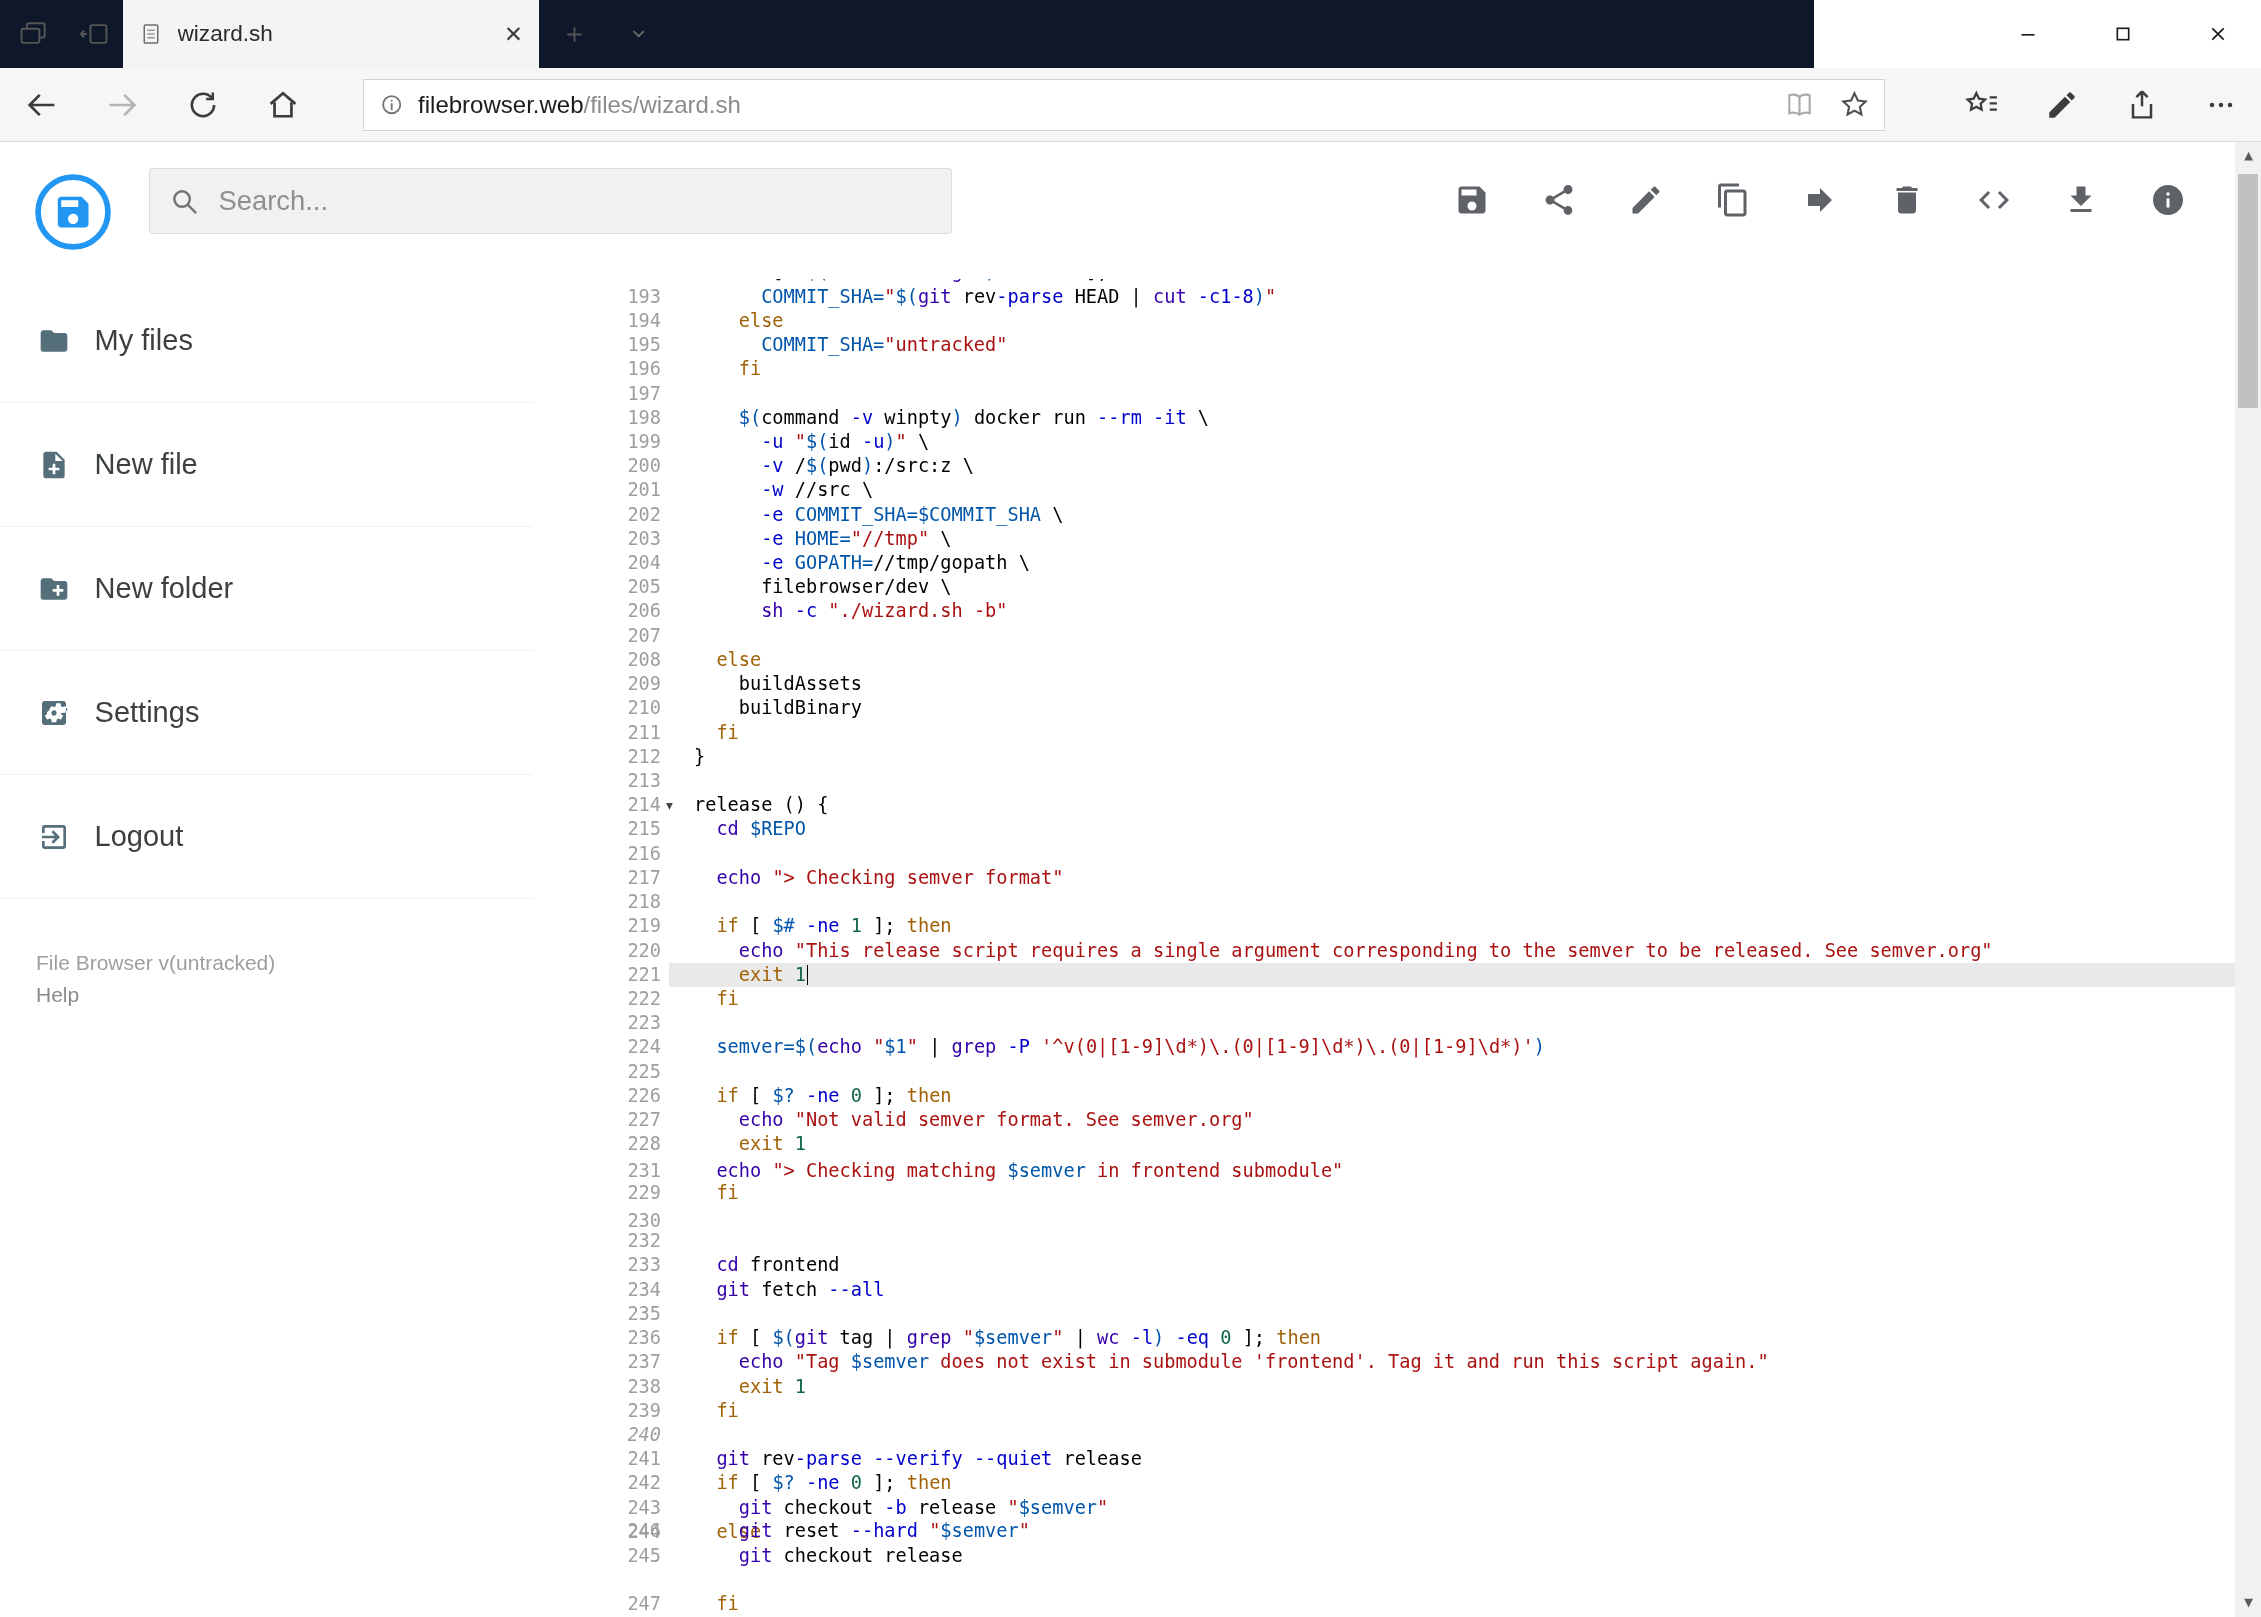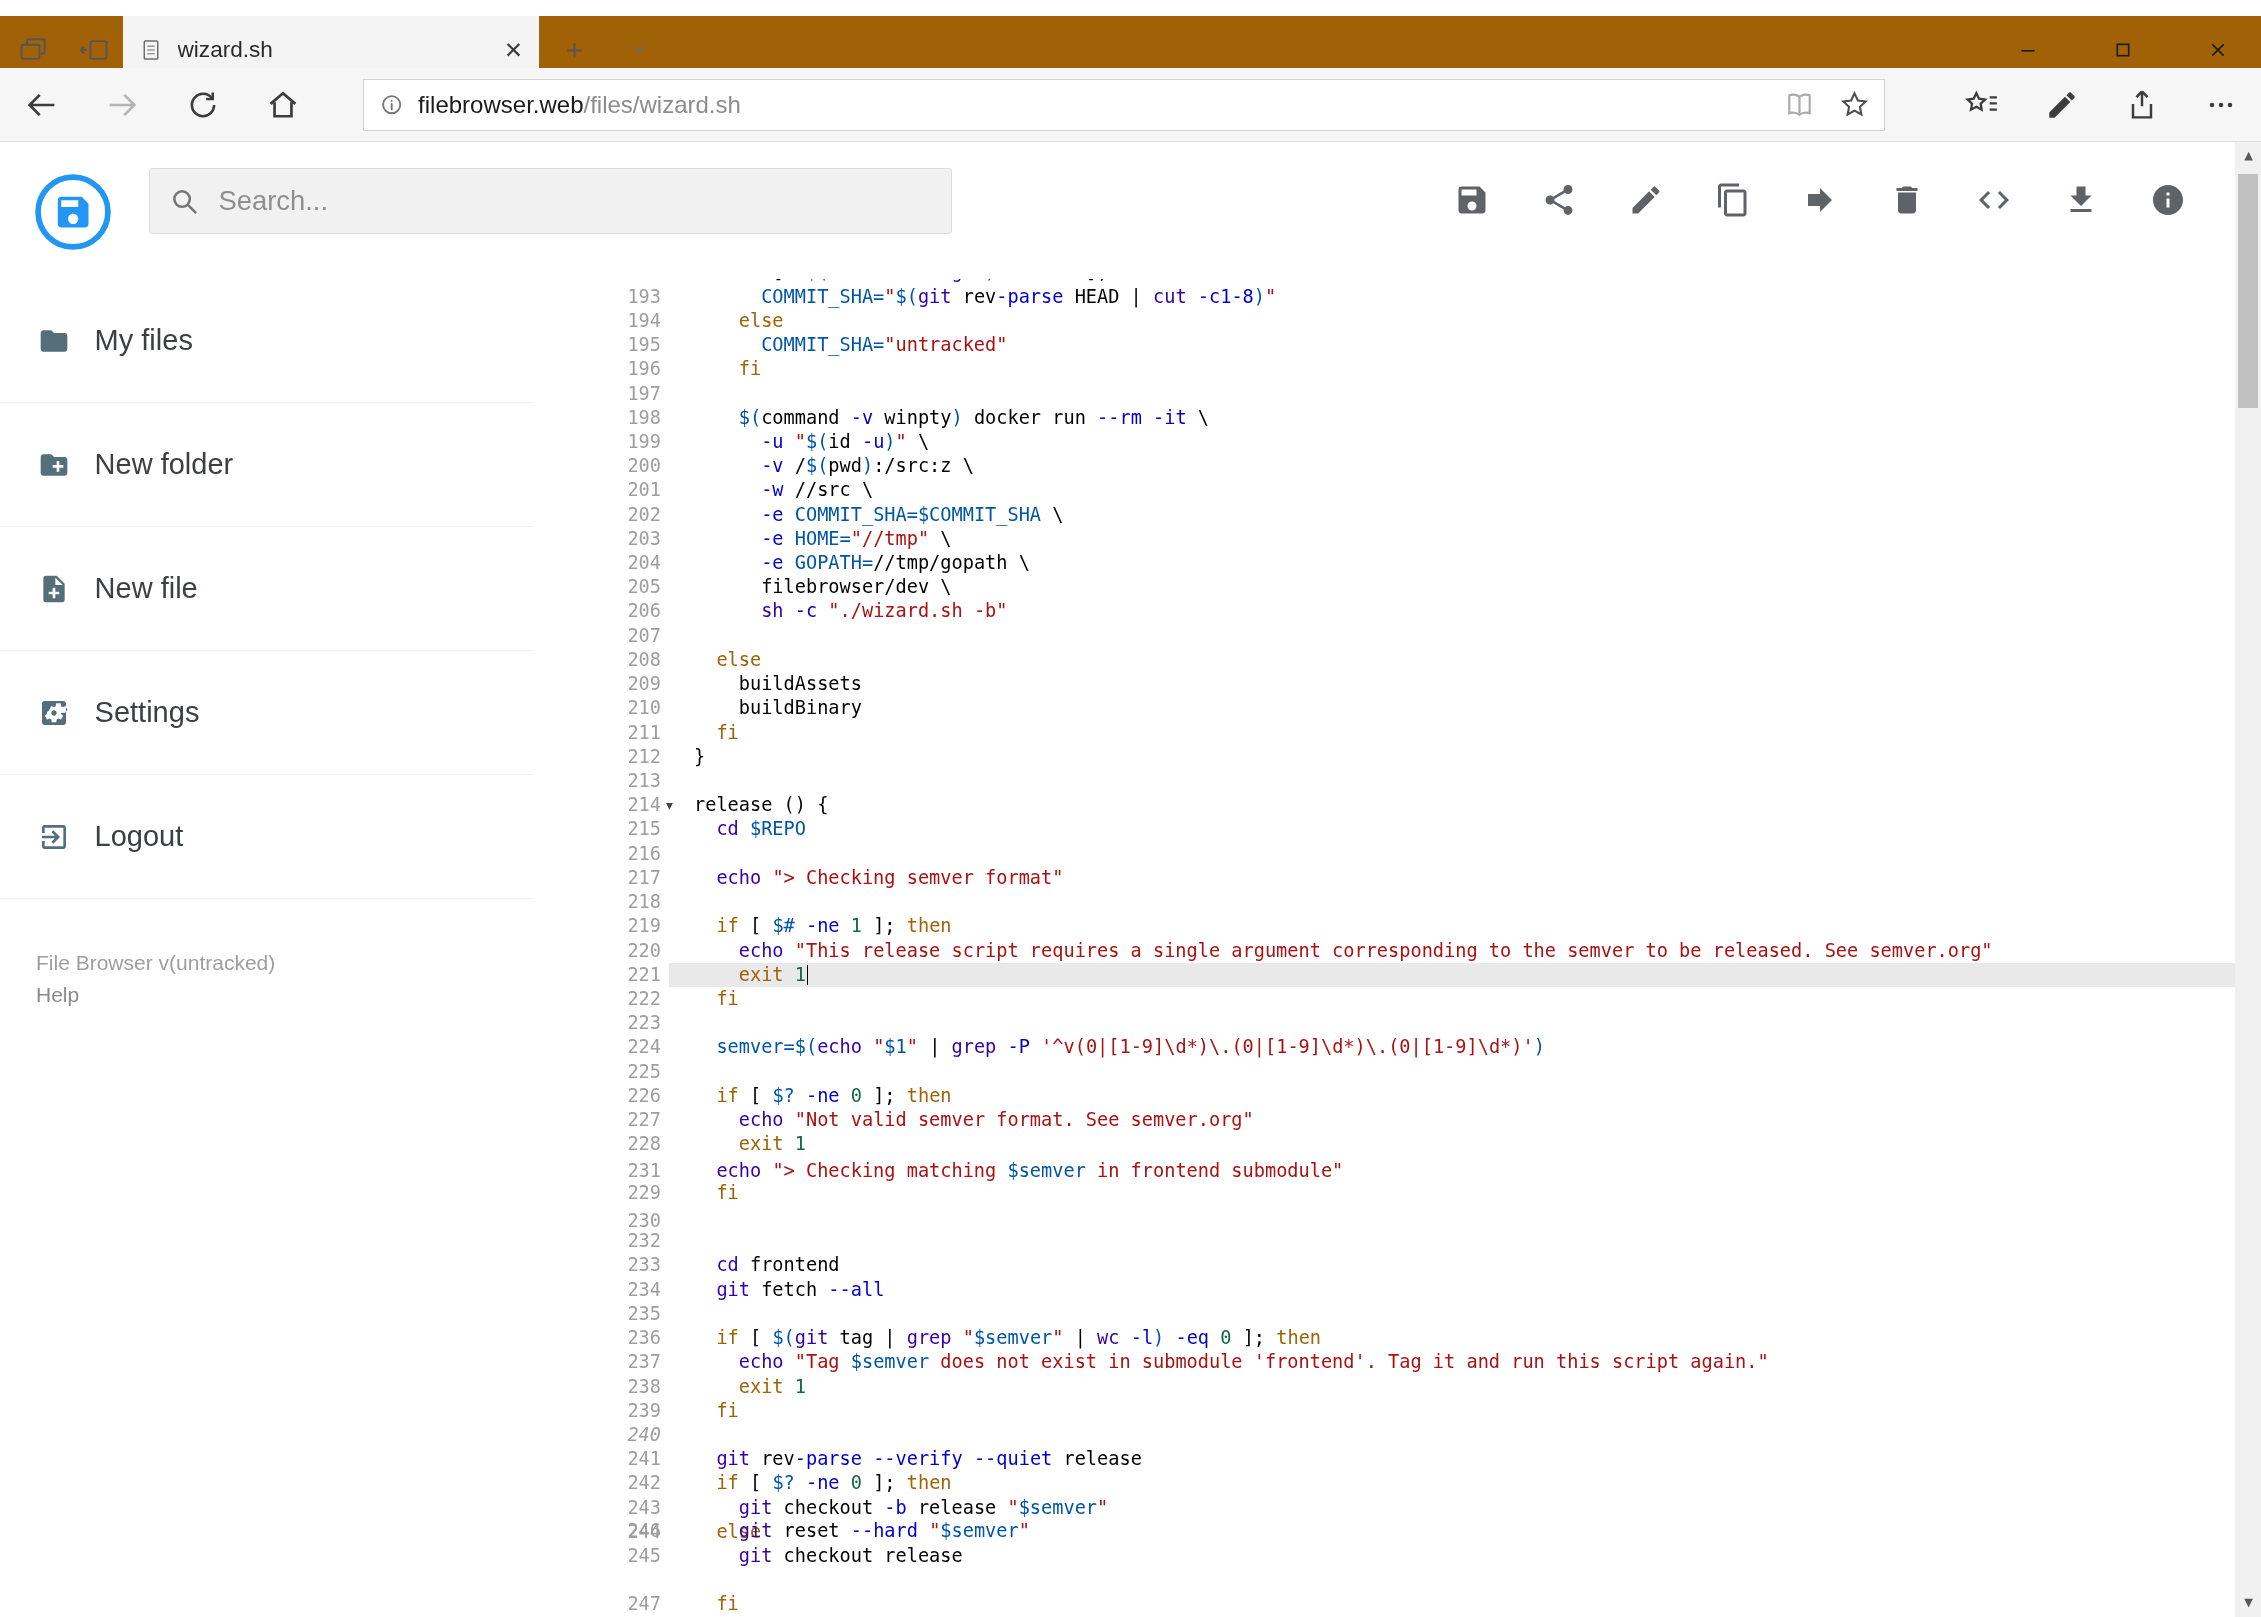--- a/index.html
+++ b/index.html
@@ -1,21 +1,21 @@
 <!DOCTYPE html>
 <html style="font-size:13px"><head>
 <meta charset="utf-8">
 <style>
   * { margin:0; padding:0; box-sizing:border-box; }
   html,body { width:2261px; height:1617px; overflow:hidden; background:#fff;
               font-family:"Liberation Sans", sans-serif; }
   #root { position:absolute; left:0; top:0; width:2261px; height:1617px; }
 
   
-  .tabbar { position:absolute; left:0; top:16px; width:2261px; height:68px; background:#a16207; }
+  .tabbar { position:absolute; left:0; top:0; width:1814px; height:68px; background:#0f172a; }
   .tb-btn { position:absolute; top:0; height:68px; display:flex; align-items:center; justify-content:center; color:#555; }
   .tab { position:absolute; left:123px; top:0; width:416px; height:68px; background:#f4f4f4;
          display:flex; align-items:center; padding:0 16px; }
   .tab-title { font-size:22.6px; color:#2b2b2b; margin-left:14.5px; flex:1; white-space:nowrap; overflow:hidden; }
   .tab-close { font-size:22.6px; color:#3c3c3c; margin-left:9.7px; font-family:"DejaVu Sans",sans-serif; }
   .winbtn { position:absolute; top:0; width:84px; height:68px; display:flex; align-items:center; justify-content:center; color:#1a1a1a; }
 
   
   .navbar { position:absolute; left:0; top:68px; width:2261px; height:74px; background:#f6f6f6;
             border-bottom:0.8px solid #dcdcdc; }
@@ -325,32 +325,32 @@
           <span class="sb-icon">
             <svg viewBox="0 0 24 24" width="32" height="32">
               <path fill="currentColor" d="M10 4H4c-1.1 0-1.99.9-1.99 2L2 18c0 1.1.9 2 2 2h16c1.1 0 2-.9 2-2V8c0-1.1-.9-2-2-2h-8l-2-2z"></path>
             </svg>
           </span>
           <span class="sb-label">My files</span>
         </div>
         <div class="sb-item">
           <span class="sb-icon">
             <svg viewBox="0 0 24 24" width="32" height="32">
-              <path fill="currentColor" d="M20 6h-8l-2-2H4c-1.1 0-1.99.9-1.99 2L2 18c0 1.1.9 2 2 2h16c1.1 0 2-.9 2-2V8c0-1.1-.9-2-2-2zm-1 8h-3v3h-2v-3h-3v-2h3V9h2v3h3v2z"></path>
-            </svg>
-          </span>
-          <span class="sb-label">New folder</span>
+              <path fill="currentColor" d="M14 2H6c-1.1 0-1.99.9-1.99 2L4 20c0 1.1.89 2 1.99 2H18c1.1 0 2-.9 2-2V8l-6-6zm2 14h-3v3h-2v-3H8v-2h3v-3h2v3h3v2zm-3-7V3.5L18.5 9H13z"></path>
+            </svg>
+          </span>
+          <span class="sb-label">New file</span>
         </div>
         <div class="sb-item">
           <span class="sb-icon">
             <svg viewBox="0 0 24 24" width="32" height="32">
-              <path fill="currentColor" d="M14 2H6c-1.1 0-1.99.9-1.99 2L4 20c0 1.1.89 2 1.99 2H18c1.1 0 2-.9 2-2V8l-6-6zm2 14h-3v3h-2v-3H8v-2h3v-3h2v3h3v2zm-3-7V3.5L18.5 9H13z"></path>
-            </svg>
-          </span>
-          <span class="sb-label">New file</span>
+              <path fill="currentColor" d="M20 6h-8l-2-2H4c-1.1 0-1.99.9-1.99 2L2 18c0 1.1.9 2 2 2h16c1.1 0 2-.9 2-2V8c0-1.1-.9-2-2-2zm-1 8h-3v3h-2v-3h-3v-2h3V9h2v3h3v2z"></path>
+            </svg>
+          </span>
+          <span class="sb-label">New folder</span>
         </div>
         <div class="sb-item">
           <span class="sb-icon">
             <svg viewBox="0 0 24 24" width="32" height="32">
               <path fill="currentColor" fill-rule="evenodd" d="M12 10c-1.1 0-2 .9-2 2s.9 2 2 2 2-.9 2-2-.9-2-2-2zm7-7H5c-1.1 0-2 .9-2 2v14c0 1.1.9 2 2 2h14c1.1 0 2-.9 2-2V5c0-1.1-.9-2-2-2zm-1.75 9c0 .23-.02.46-.05.68l1.48 1.16c.13.11.17.3.08.45l-1.4 2.42c-.09.15-.27.21-.43.15l-1.74-.7c-.36.28-.76.51-1.18.69l-.26 1.85c-.03.17-.18.3-.35.3h-2.8c-.17 0-.32-.13-.35-.29l-.26-1.85c-.43-.18-.82-.41-1.18-.69l-1.74.7c-.16.06-.34 0-.43-.15l-1.4-2.42c-.09-.15-.05-.34.08-.45l1.48-1.16c-.03-.23-.05-.46-.05-.69 0-.23.02-.46.05-.68L8.6 9.9c-.13-.11-.17-.3-.08-.45l1.4-2.42c.09-.15.27-.21.43-.15l1.74.7c.36-.28.76-.51 1.18-.69l.26-1.85c.03-.16.18-.29.35-.29h2.8c.17 0 .32.13.35.29l.26 1.85c.43.18.82.41 1.18.69l1.74-.7c.16-.06.34 0 .43.15l1.4 2.42c.09.15.05.34-.08.45l-1.48 1.16c.03.23.05.46.05.69z"></path>
             </svg>
           </span>
           <span class="sb-label">Settings</span>
         </div>
         <div class="sb-item">

